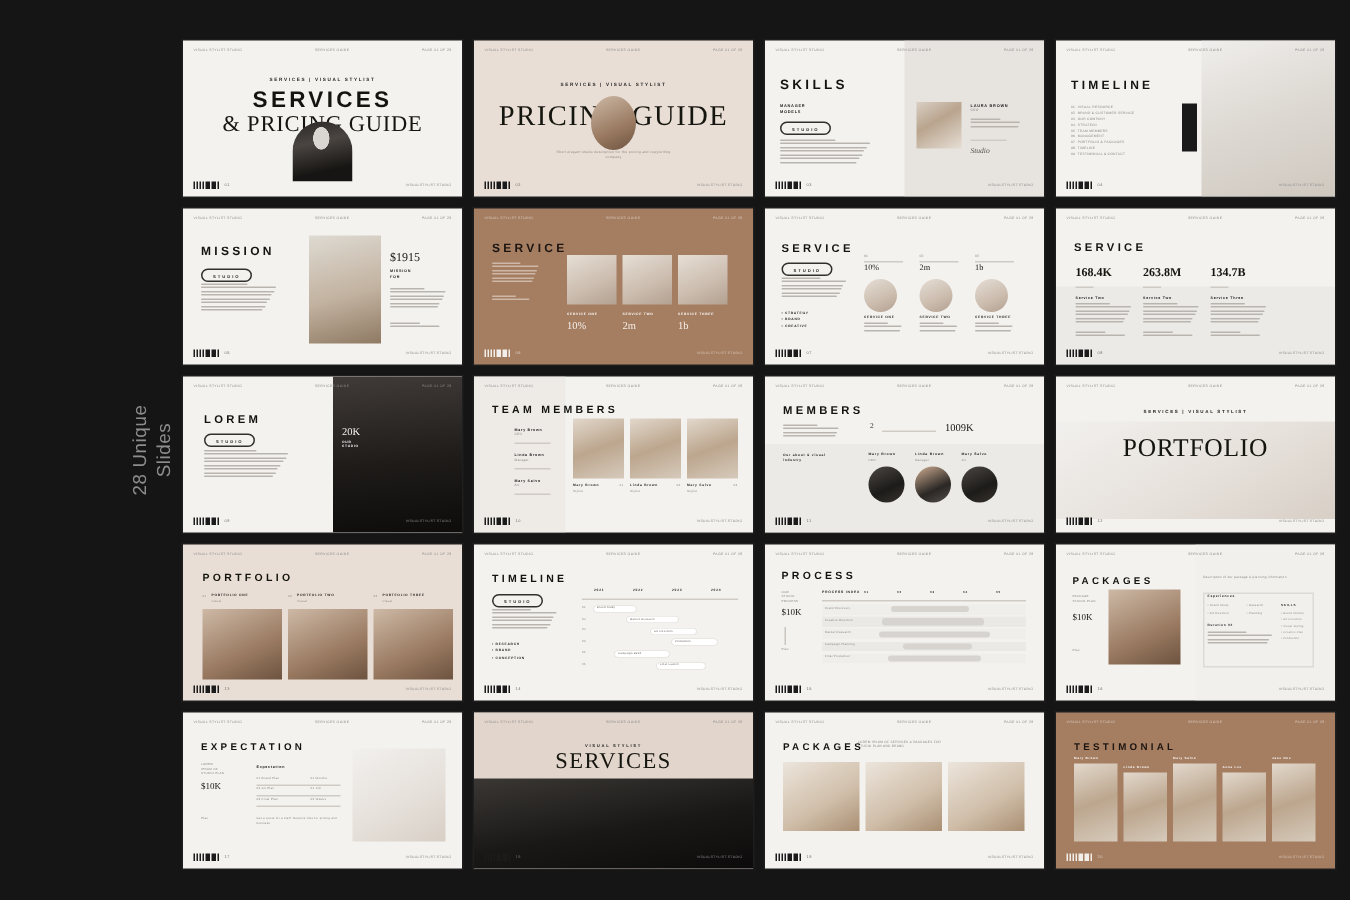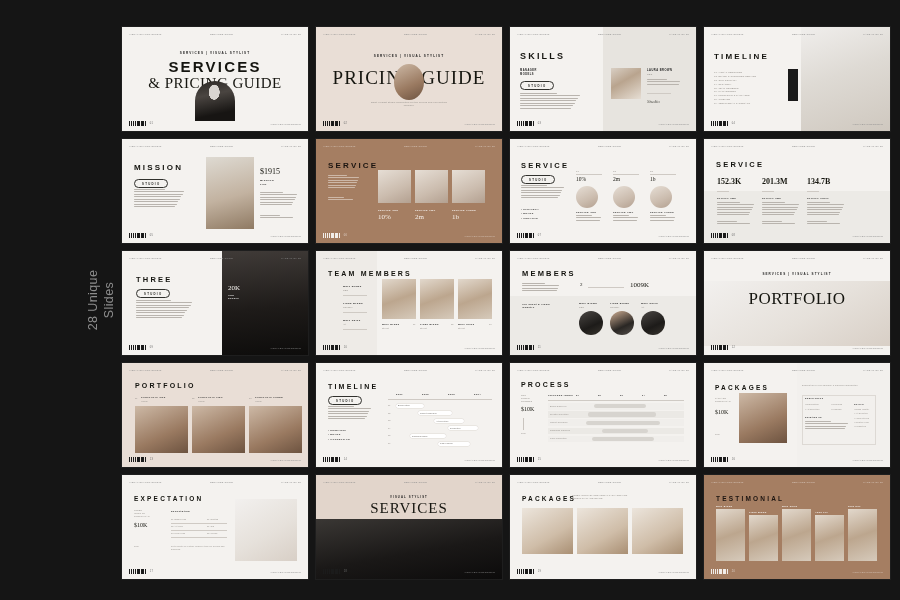--- a/index.html
+++ b/index.html
@@ -413,36 +413,36 @@
               <i></i>
             </div>
             <div class="pgno">07</div>
           </div>
           <div class="foot-right">VISUALSTYLIST.STUDIO</div>
         </div>
       </div>
       <div class="slide " title="Slide 8">
         <div style="position:absolute;left:0;right:0;top:52px;bottom:0;background:#eceae6;"></div>
         <div class="h-sans" style="position:absolute;top:21px;left:12px;font-size:7.5px;">SERVICE</div>
-        <div class="stat" style="position:absolute;left:13px;top:38px;font-size:8px;font-weight:700;">152.3K</div>
+        <div class="stat" style="position:absolute;left:13px;top:38px;font-size:8px;font-weight:700;">168.4K</div>
         <div class="divline" style="position:absolute;left:13px;top:52px;width:12px;"></div>
         <div class="mini-label" style="position:absolute;left:13px;top:58px;font-size:2.4px;">Service Two</div>
         <div class="body-lines" style="width: 38px; position: absolute; top: 63px; left: 13px;">
           <span style="width: 60%;"></span>
           <span style="width: 97%;"></span>
           <span style="width: 94%;"></span>
           <span style="width: 91%;"></span>
           <span style="width: 88%;"></span>
           <span style="width: 85%;"></span>
         </div>
         <div class="body-lines" style="width: 34px; position: absolute; top: 82px; left: 13px;">
           <span style="width: 60%;"></span>
           <span style="width: 97%;"></span>
         </div>
-        <div class="stat" style="position:absolute;left:58px;top:38px;font-size:8px;font-weight:700;">201.3M</div>
+        <div class="stat" style="position:absolute;left:58px;top:38px;font-size:8px;font-weight:700;">263.8M</div>
         <div class="divline" style="position:absolute;left:58px;top:52px;width:12px;"></div>
         <div class="mini-label" style="position:absolute;left:58px;top:58px;font-size:2.4px;">Service Two</div>
         <div class="body-lines" style="width: 38px; position: absolute; top: 63px; left: 58px;">
           <span style="width: 60%;"></span>
           <span style="width: 97%;"></span>
           <span style="width: 94%;"></span>
           <span style="width: 91%;"></span>
           <span style="width: 88%;"></span>
           <span style="width: 85%;"></span>
         </div>
@@ -483,21 +483,21 @@
               <i></i>
               <i></i>
             </div>
             <div class="pgno">08</div>
           </div>
           <div class="foot-right">VISUALSTYLIST.STUDIO</div>
         </div>
       </div>
       <div class="slide " title="Slide 9">
         <div class="ph ph-street" style="position:absolute;right:0;top:0;bottom:0;width:46%;"></div>
-        <div class="h-sans" style="position:absolute;top:24px;left:14px;font-size:7.5px;">THREE</div>
+        <div class="h-sans" style="position:absolute;top:24px;left:14px;font-size:7.5px;">LOREM</div>
         <div class="pill" style="position:absolute;top:38px;left:14px;">STUDIO</div>
         <div class="body-lines" style="width: 58px; position: absolute; top: 49px; left: 14px;">
           <span style="width: 60%;"></span>
           <span style="width: 97%;"></span>
           <span style="width: 94%;"></span>
           <span style="width: 91%;"></span>
           <span style="width: 88%;"></span>
           <span style="width: 85%;"></span>
           <span style="width: 82%;"></span>
           <span style="width: 79%;"></span>

